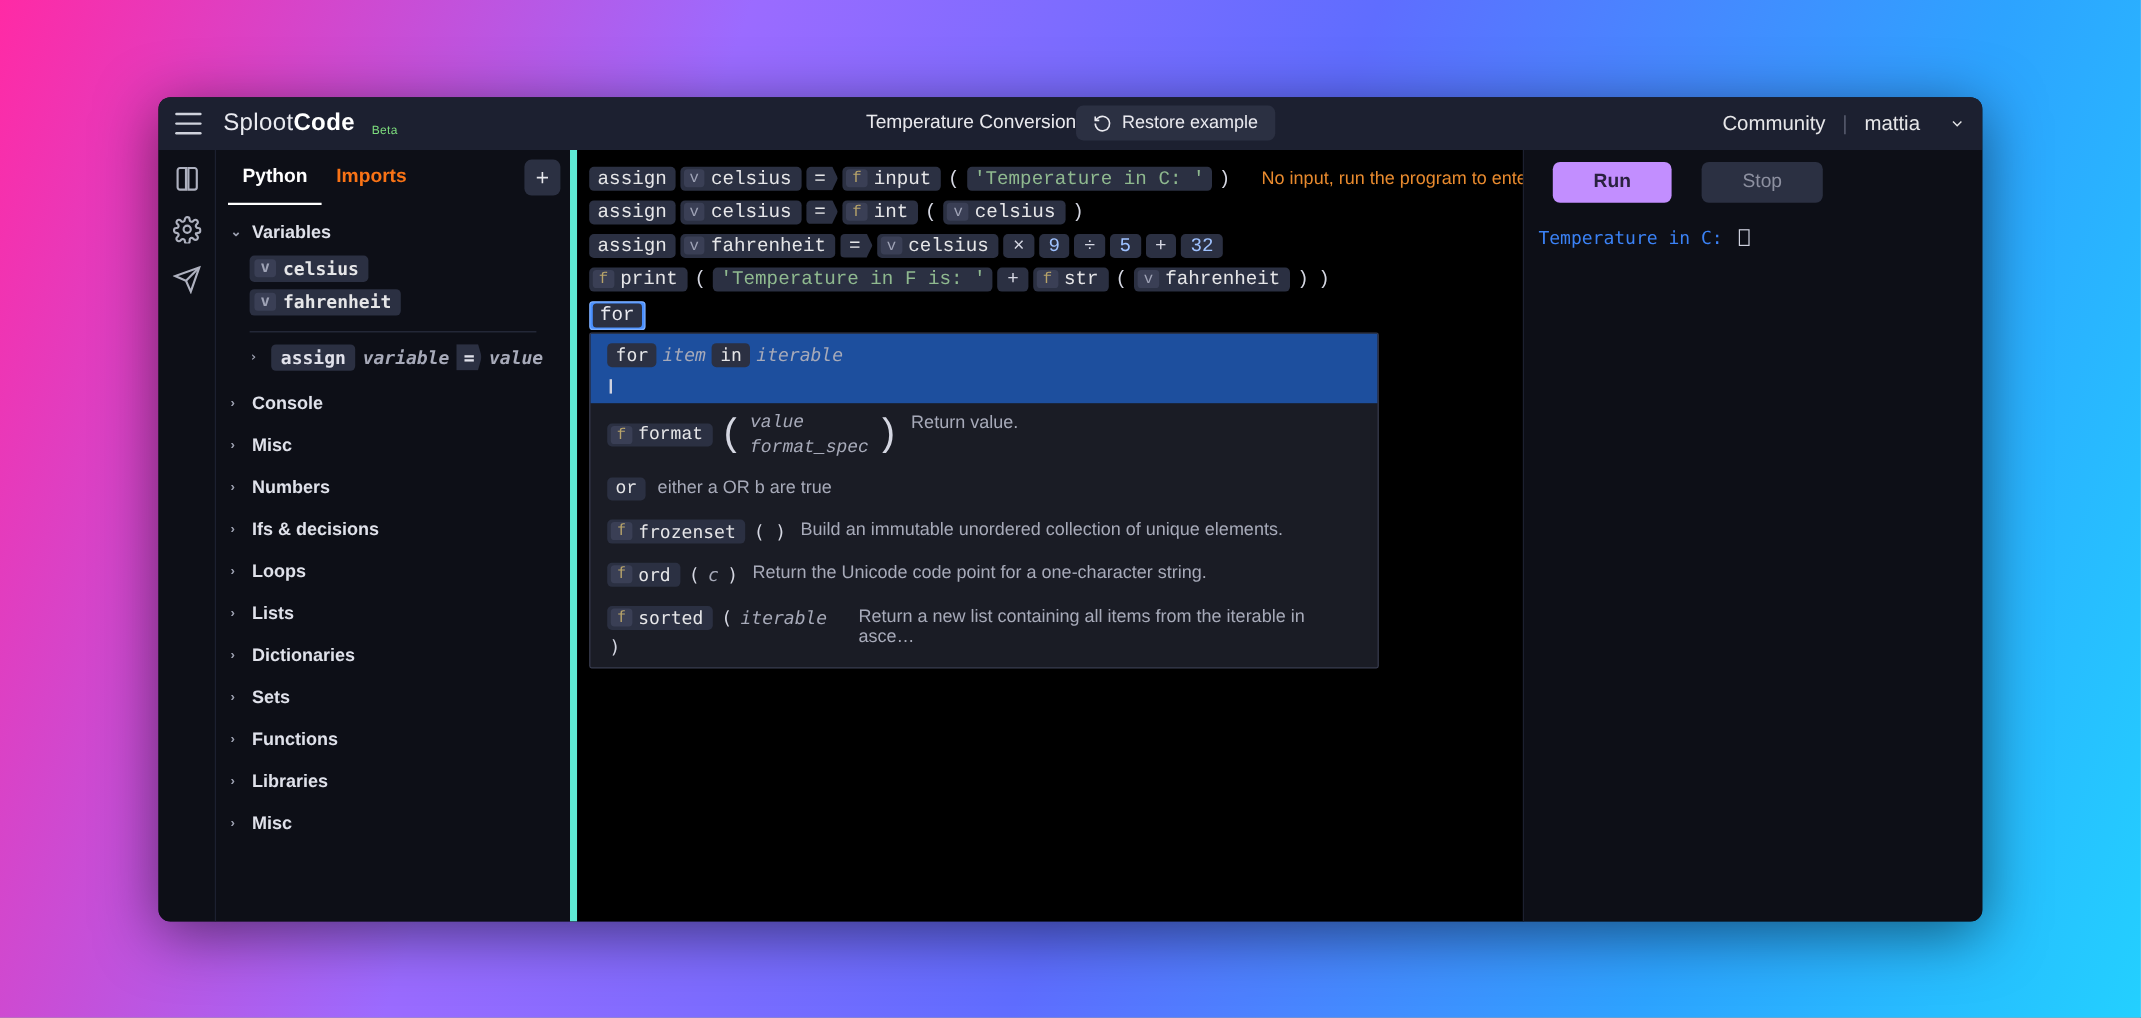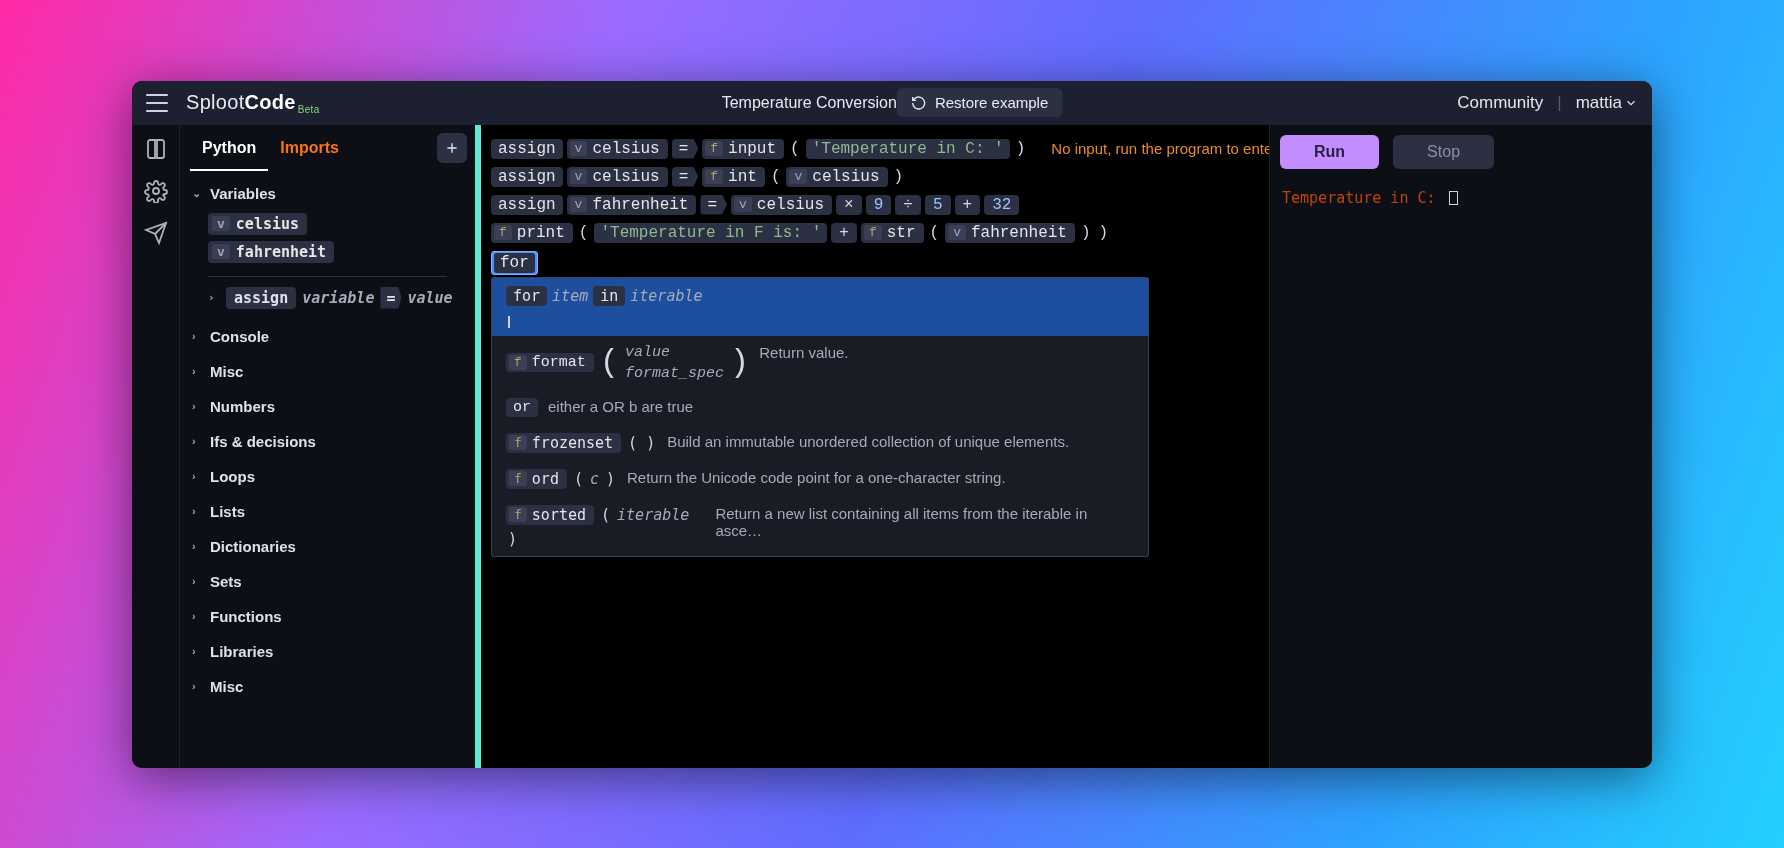--- a/index.html
+++ b/index.html
@@ -7,28 +7,28 @@
 body { background: linear-gradient(110deg, #ff2aa5 0%, #9b6bff 30%, #5f6dff 55%, #2da3ff 80%, #23d0ff 100%); display: flex; align-items: center; justify-content: center; }
 
 .window { position: relative; width: 1520px; height: 687px; background: #0d0f17; border-radius: 10px; overflow: hidden; color: #e6e6e8; display: flex; flex-direction: column; box-shadow: 0 10px 50px rgba(0,0,0,.5); }
 
 .titlebar { height: 44px; background: #1c2030; display: flex; align-items: center; padding: 0 14px; flex-shrink: 0; position: relative; }
 .hamburger { width: 22px; height: 18px; display:flex; flex-direction:column; justify-content:space-between; cursor:pointer; margin-right: 18px;}
 .hamburger span { height:2px; background:#cfd2dc; border-radius:1px; }
 .brand { font-size: 20px; letter-spacing:.3px; display:flex; align-items:baseline;}
 .brand .thin { font-weight:300; color:#e9eaf0;}
 .brand .bold { font-weight:700; color:#ffffff;}
-.brand .beta { font-size:10px; color:#7ddc7d; margin-left:2px; position:relative; top:4px;}
+.brand .beta { font-size:10px; color:#7ddc7d; margin-left:14px; position:relative; top:4px;}
 .title-center { position:absolute; left:50%; transform:translateX(-50%); display:flex; align-items:center; }
 .title-center .projname { font-size:16px; color:#e8e8ed; }
 .restore-btn { background:#2b3042; color:#eaeaf0; border:none; border-radius:6px; padding:6px 14px; font-size:15px; display:flex; align-items:center; gap:8px; cursor:pointer;}
 .restore-btn svg { width:16px; height:16px; }
 .title-right { margin-left:auto; display:flex; align-items:center; gap:14px; font-size:17px;}
 .title-right .sep { color:#55596c; }
-.user-drop { display:flex; align-items:center; gap:2px; cursor:pointer;}
+.user-drop { display:flex; align-items:center; gap:24px; cursor:pointer;}
 
 .main { flex:1; display:flex; min-height:0; }
 
 .railbar { width:48px; background:#0d0f17; border-right:1px solid #1c2030; display:flex; flex-direction:column; align-items:center; padding-top:12px; gap:18px;}
 .railbar .icon { width:24px; height:24px; color:#aeb1bf; cursor:pointer;}
 
 .sidepanel { width:301px; background:#0d0f17; border-right:6px solid #5eead4; display:flex; flex-direction:column;font-weight:bold; }
 .tabs { height:46px; display:flex; align-items:center; padding: 0 8px 0 10px; }
 .tab { padding:0 12px; height:46px; display:flex; align-items:center; color:#f97316; font-size:16px; cursor:pointer;}
 .tab.active { color:#ffffff; box-shadow: inset 0 -2px 0 #ffffff; }
@@ -67,25 +67,25 @@
 .autocomplete { position:absolute; left:10px; top:152px; width:658px; background:#1a1c25; border:1px solid #3a3e52; border-radius:2px; overflow:hidden; }
 .ac-row { display:flex; align-items:flex-start; padding:8px 14px; gap:10px; font-size:15px;}
 .ac-row.sel { background:#1d4f9e; }
 .ac-sig { display:flex; align-items:center; gap:5px; flex-wrap:wrap; font-family:"SFMono-Regular",Consolas,monospace;}
 .ac-desc { color:#a7aab9; font-family:-apple-system,sans-serif; }
 .ac-multi { display:flex; align-items:center; gap:6px; }
 .ac-args { display:flex; flex-direction:column; gap:4px; font-style:italic; color:#a7aab9;}
 .bigparen { font-size:32px; color:#d5d7e2; line-height:1; }
 
 .runcol { width:382px; background:#0d0f17; display:flex; flex-direction:column;}
-.runbar { display:flex; gap:14px; padding:10px 10px;}
+.runbar { display:flex; gap:25px; padding:10px 24px;}
 .btn { border:none; border-radius:6px; padding:8px 34px; font-size:16px; cursor:pointer;}
 .btn-run { background:#c28eff; color:#2a2140; font-weight:600;}
 .btn-stop { background:#2b3042; color:#8d90a0;}
-.console { flex:1; padding:10px 12px; font-family:"SFMono-Regular",Consolas,monospace; font-size:15px; color:#c2410c;}
+.console { flex:1; padding:10px 12px; font-family:"SFMono-Regular",Consolas,monospace; font-size:15px; color:#3b82f6;}
 .console .cursorbox { display:inline-block; width:9px; height:14px; border:1px solid #cfd2df; vertical-align:-2px; margin-left:4px;}
 </style>
 </head>
 <body>
 
 <div class="window">
   <div class="titlebar">
     <div class="hamburger">
         <span></span>
         <span></span>

